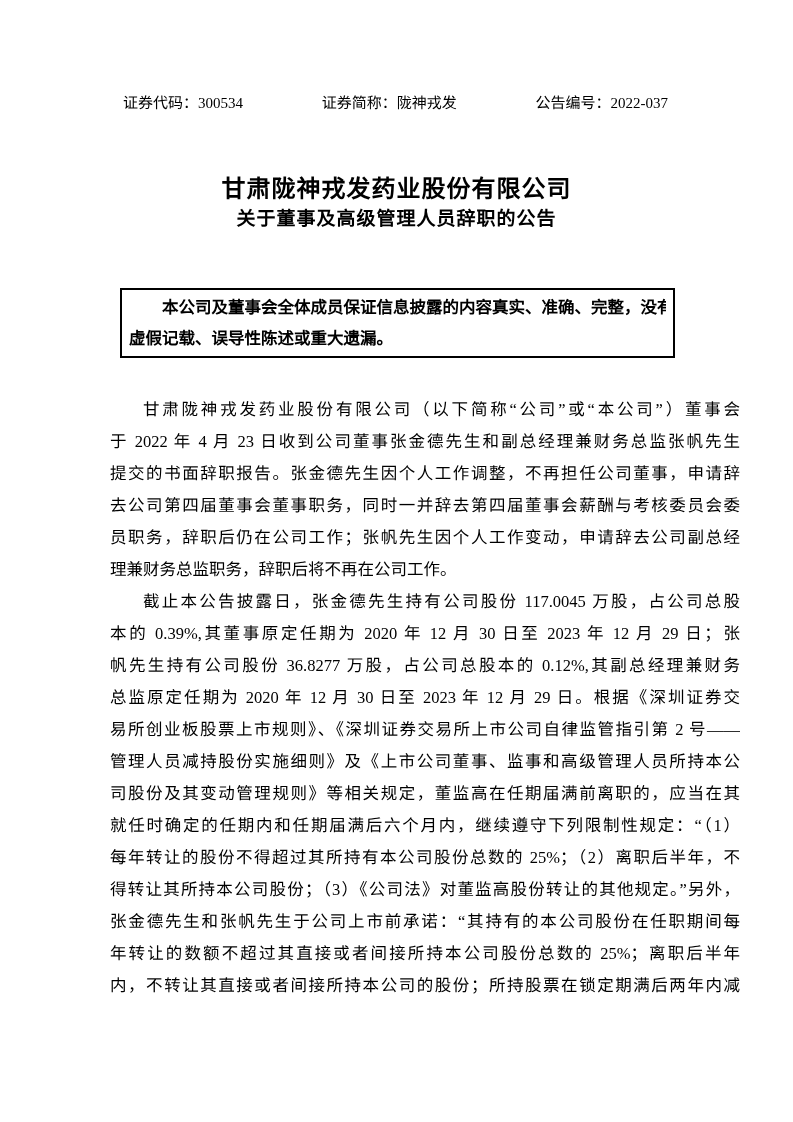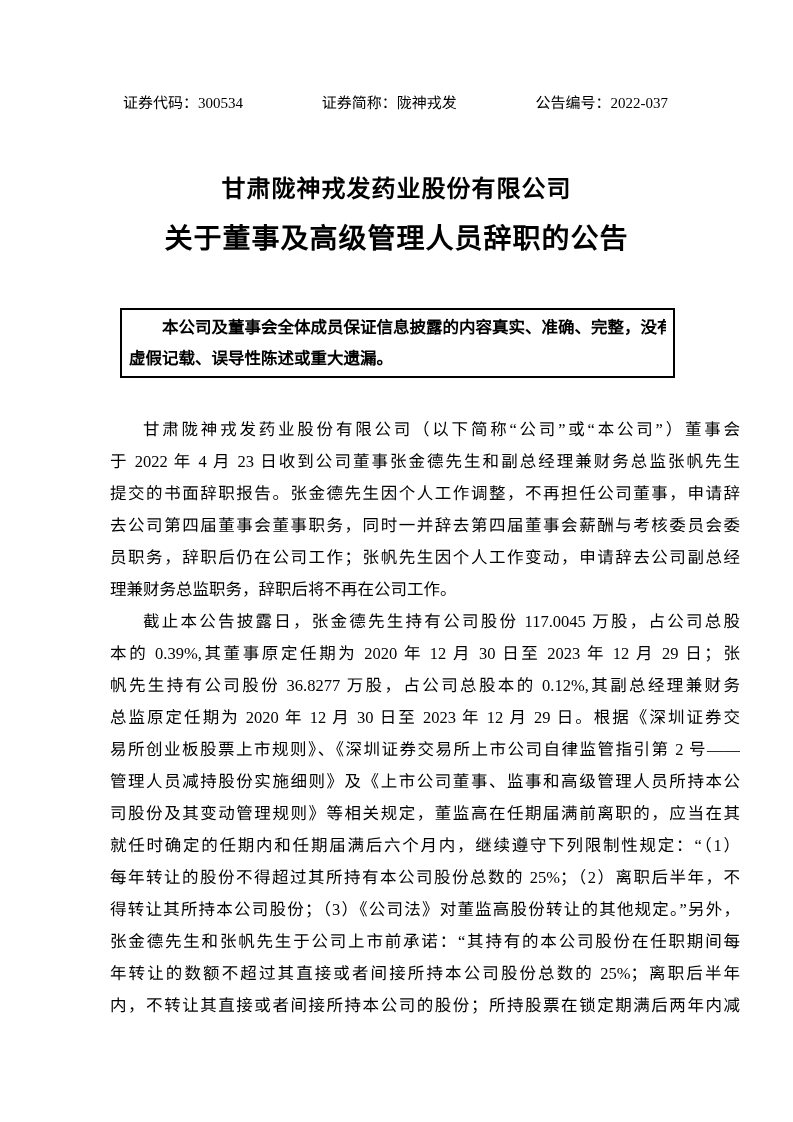--- a/index.html
+++ b/index.html
@@ -28,23 +28,23 @@
   
   .doc-title {
     margin: 60px 0 0 0;
     text-align: center;
     font-size: 24px;
     font-weight: bold;
     line-height: 30px;
     letter-spacing: 1px;
   }
   .doc-subtitle {
-    margin: 20px 0 0 0;
+    margin: 0 0 0 0;
     text-align: center;
-    font-size: 28px;
+    font-size: 19px;
     font-weight: bold;
     line-height: 30px;
     letter-spacing: 1px;
   }
   
   .disclaimer-box {
     box-sizing: border-box;
     margin: 54px 0 0 120px;
     width: 555px;
     border: 2px solid #000000;

